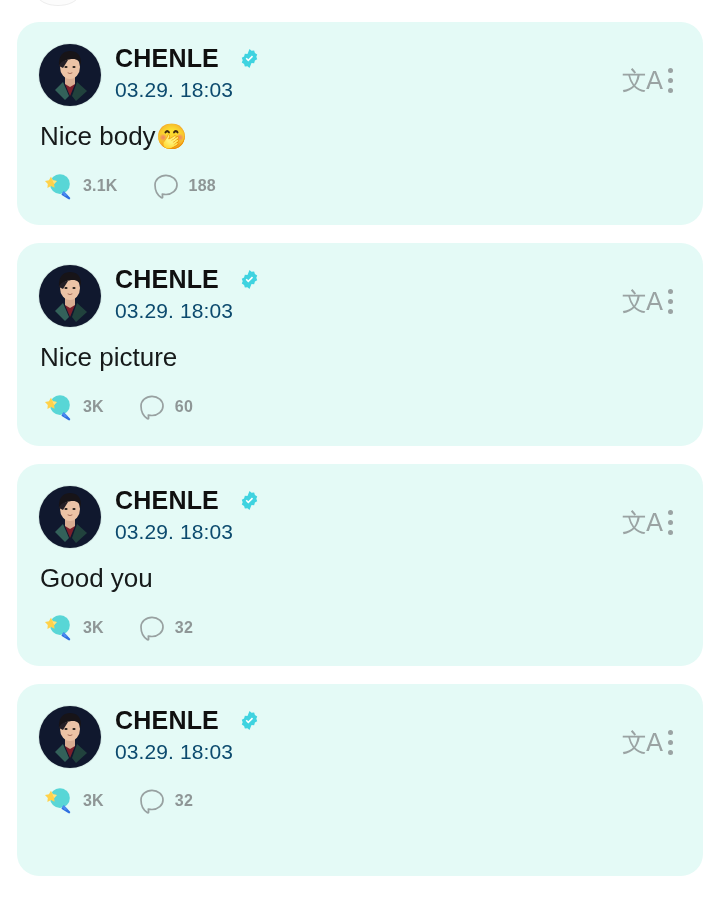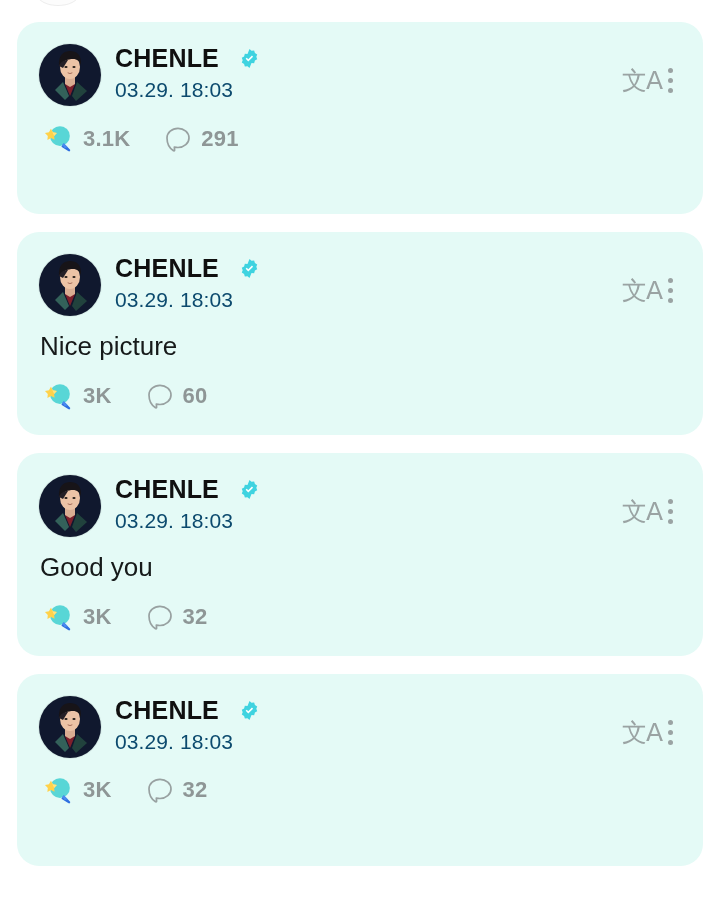--- a/index.html
+++ b/index.html
@@ -142,21 +142,21 @@
     align-items: center;
     gap: 34px;
   }
   .stat {
     display: flex;
     align-items: center;
     gap: 9px;
     cursor: pointer;
   }
   .stat-count {
-    font-size: 22px;
+    font-size: 16px;
     font-weight: 700;
     color: #8e9696;
     letter-spacing: .2px;
   }
   .icon-balloon { width: 33px; height: 33px; display: block; }
   .icon-comment { width: 28px; height: 28px; display: block; }
 </style>
 </head>
 <body>
 
@@ -221,39 +221,43 @@
 
     <div class="head-actions">
       <span class="translate-icon">文A</span>
       <span class="kebab">
         <i></i>
         <i></i>
         <i></i>
       </span>
     </div>
 
+    <div class="message">
+      <span>Nice body</span>
+      <span class="emoji">🤭</span>
+    </div>
 
     <div class="stats">
       <span class="stat">
         <svg class="icon-balloon" viewBox="0 0 34 34">
           <circle cx="19.5" cy="14.5" r="10.2" fill="#58d6d6"></circle>
           <path d="M19.5 4.3a10.2 10.2 0 0 1 8.6 15.7 10.2 10.2 0 0 0-12.6-14.9 10.2 10.2 0 0 1 4-0.8z" fill="#7fe3e0"></path>
           <path d="M23.5 21.8l6.3 6.6c.9.9-.3 2.4-1.4 1.8l-7.4-4.6z" fill="#2f6fe0"></path>
           <path d="M23.5 21.8l4 4.2-3 1.1-2.6-3.6z" fill="#4b8af0"></path>
           <path d="M10.2 6.9l2.1 3.6 4.1.8-2.9 3 .5 4.1-3.7-1.8-3.7 1.9.4-4.1-2.9-3 4.1-.9z" fill="#ffd24a"></path>
           <path d="M10.2 6.9l2.1 3.6 4.1.8-2.9 3-3.3-7.4z" fill="#ffe47f"></path>
         </svg>
         <span class="stat-count">3.1K</span>
       </span>
 
       <span class="stat">
         <svg class="icon-comment" viewBox="0 0 28 28">
           <path d="M14 3.3c6.1 0 11 4.3 11 9.6 0 5.3-4.9 9.6-11 9.6-1.3 0-2.5-.2-3.7-.5l.3 3.1c.05.6-.6 1-1.1.6C5.3 23 3 18.9 3 12.9 3 7.6 7.9 3.3 14 3.3z" fill="none" stroke="#98a1a1" stroke-width="1.7" stroke-linejoin="round"></path>
         </svg>
-        <span class="stat-count">291</span>
+        <span class="stat-count">188</span>
       </span>
     </div>
 
   </div>
 
   <div class="card">
 
     <div class="card-head">
 
       <div class="avatar">

